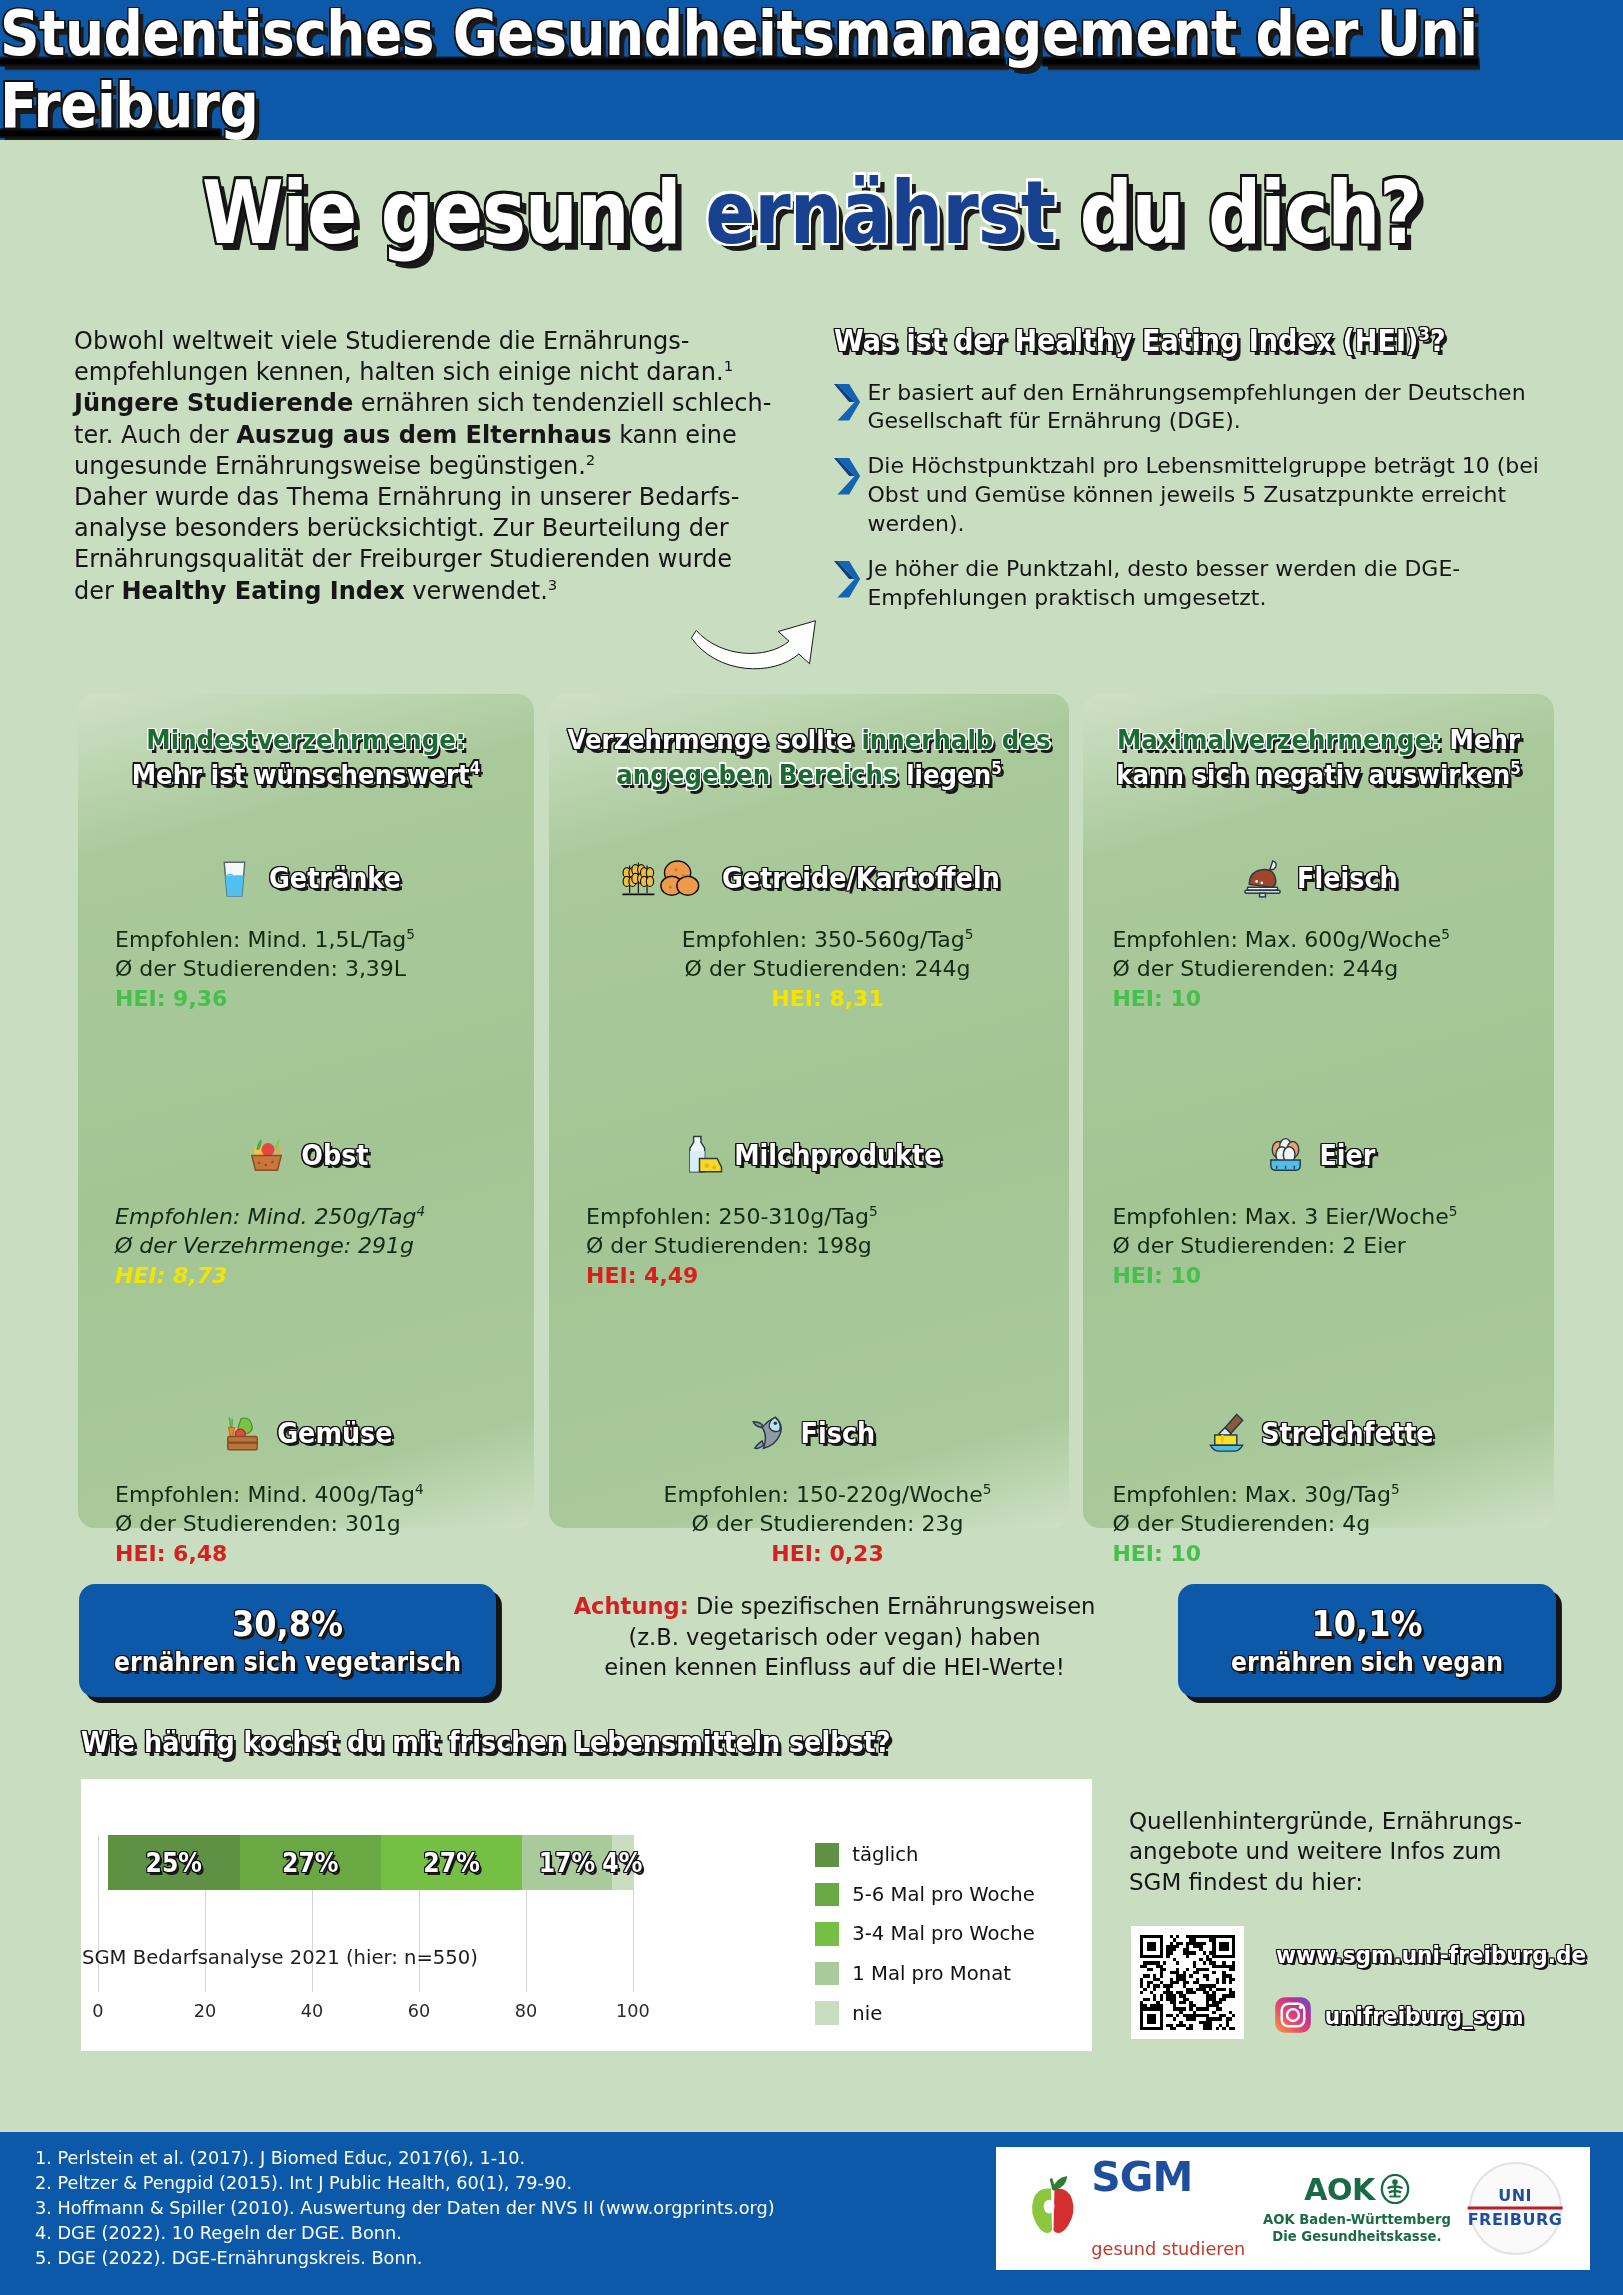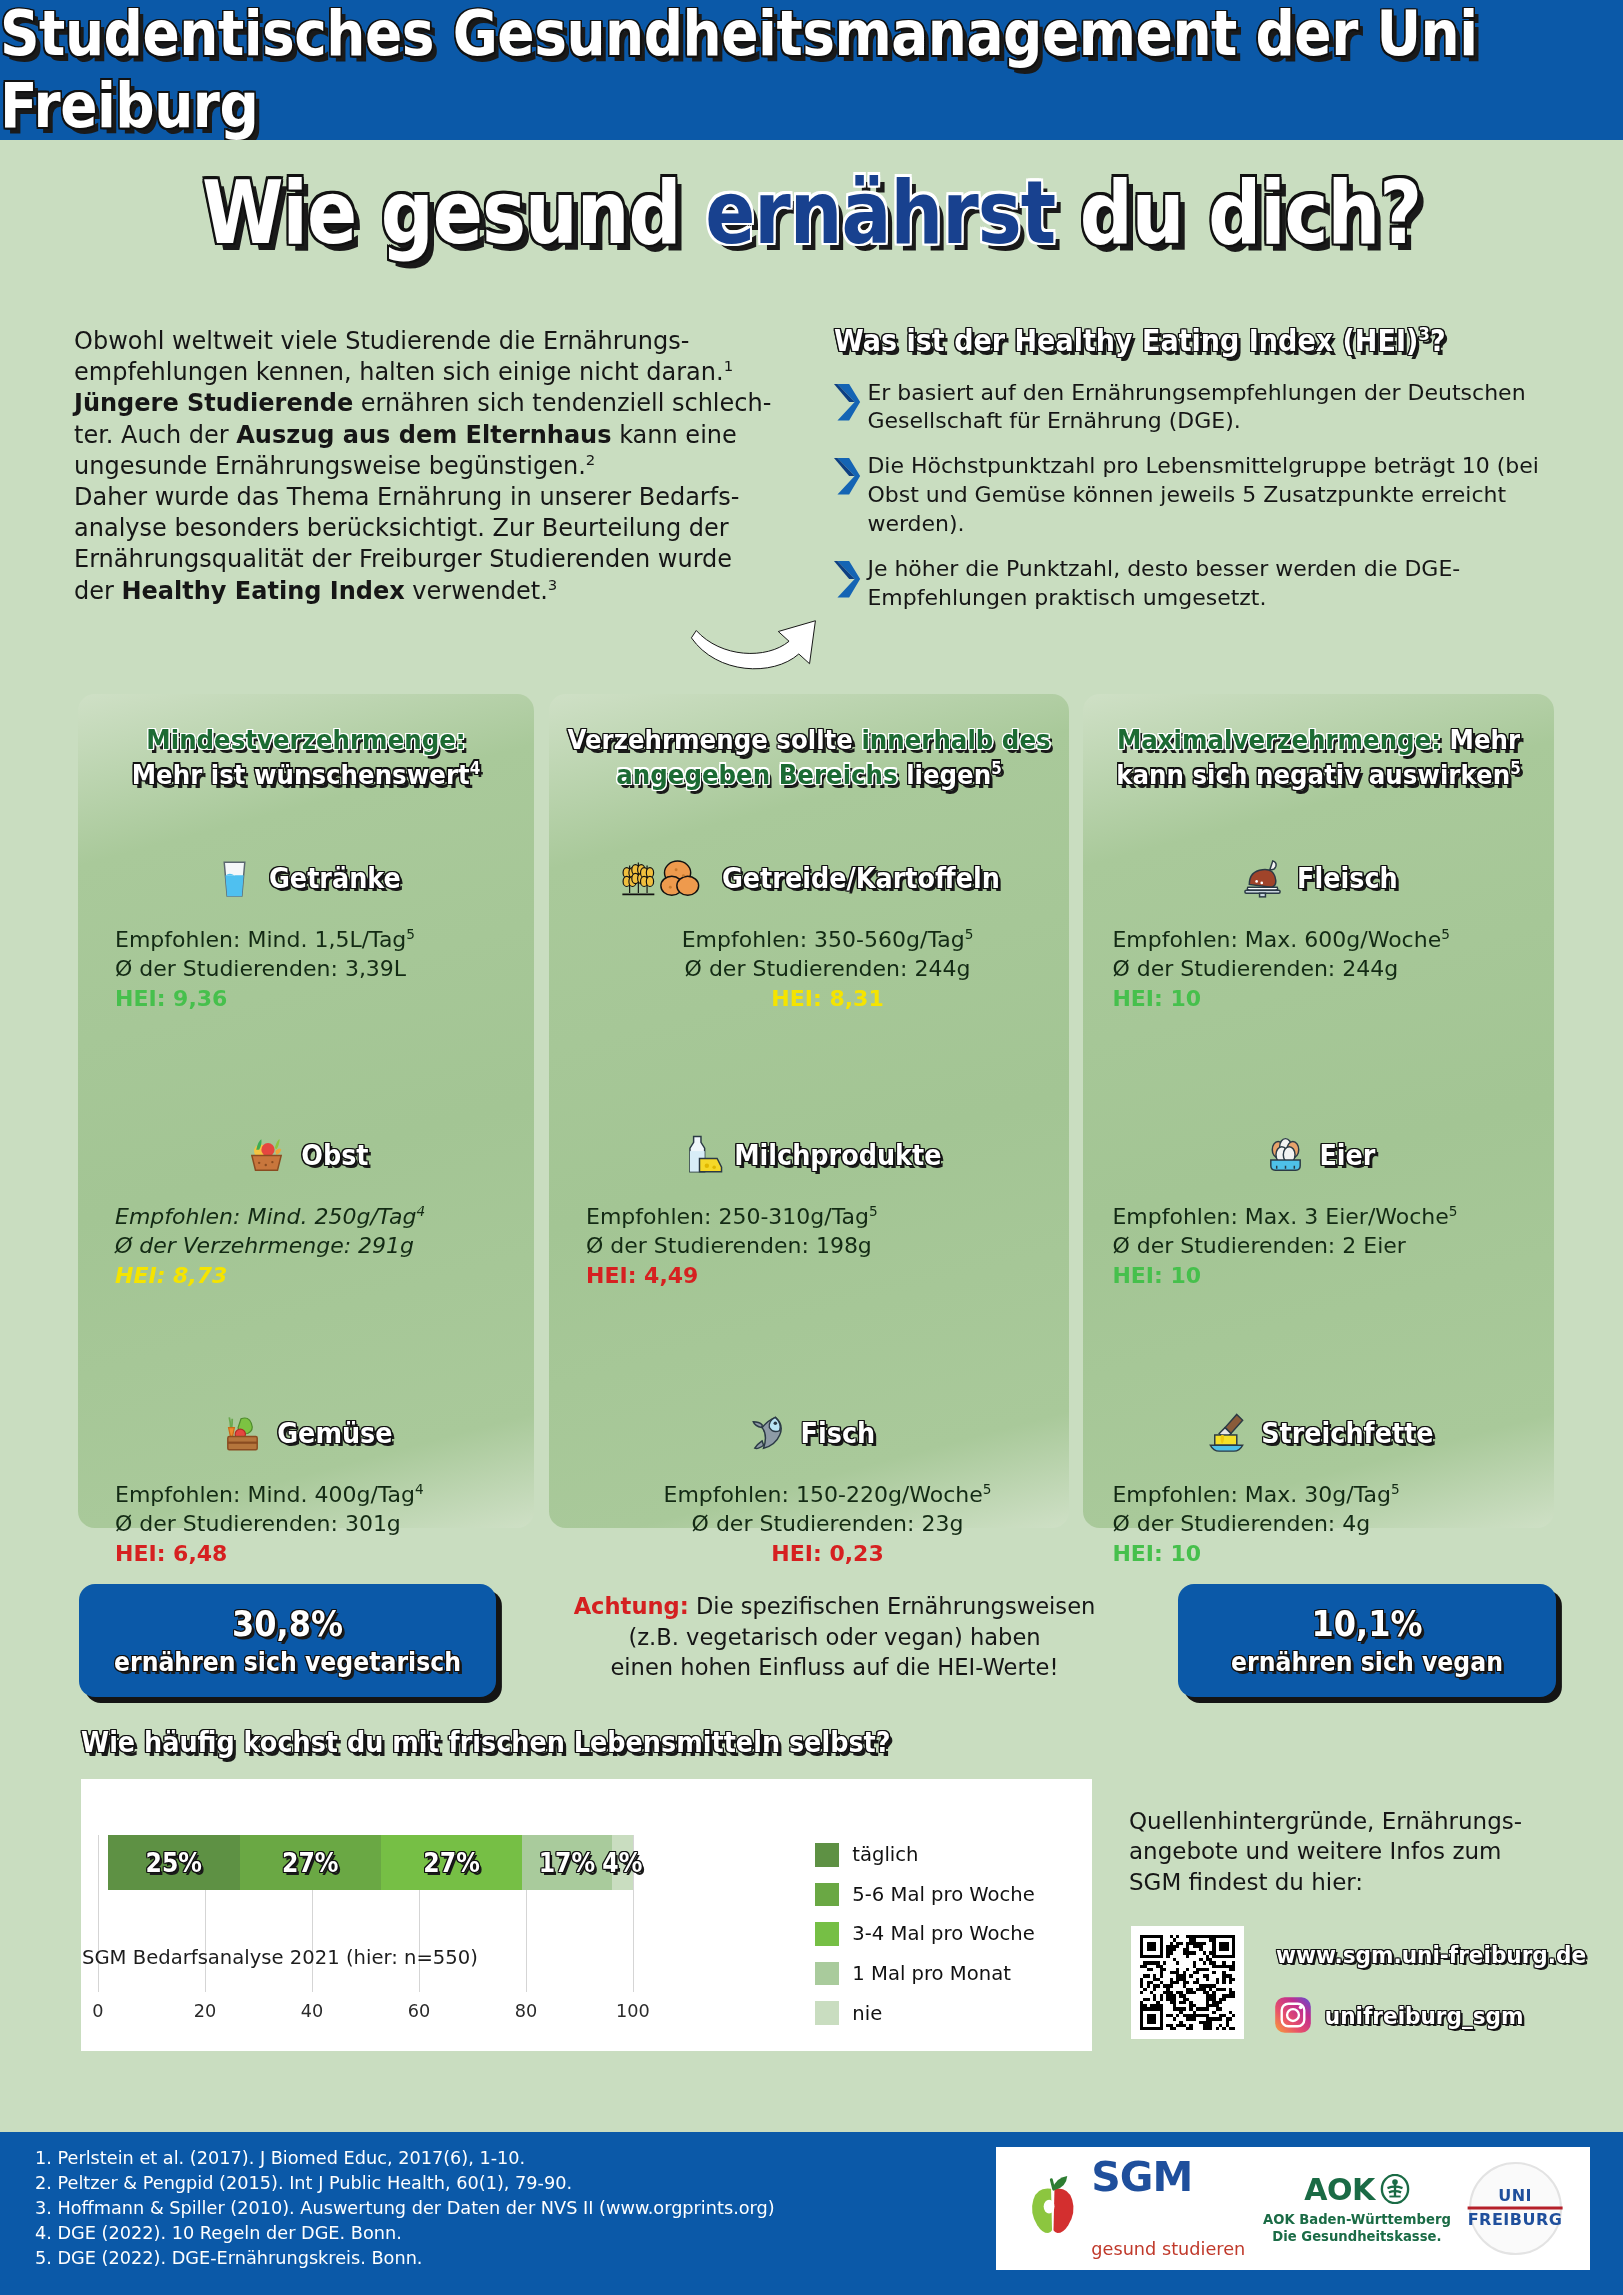--- a/index.html
+++ b/index.html
@@ -8,21 +8,21 @@
     font-family: "DejaVu Sans", sans-serif;
     background: #ffffff;
     position: relative;
     overflow: hidden;
   }
 
   
   .header-bar {
     position: absolute; left: 0; top: 0; width: 1623px; height: 140px;
     background: #0b59a8;
-    display: flex; align-items: center; justify-content: center;
+    display: flex; align-items: center; justify-content: center; text-decoration: underline;
   }
   .header-title {
     font-family: "DejaVu Sans", sans-serif;
     font-size: 55px; font-weight: bold; color: #ffffff;
     letter-spacing: -0.5px;
     transform: scaleY(1.12);
     text-shadow:
       -1.5px -1.5px 0 #111, 1.5px -1.5px 0 #111, -1.5px 1.5px 0 #111, 1.5px 1.5px 0 #111,
       0 -1.5px 0 #111, 0 1.5px 0 #111, -1.5px 0 0 #111, 1.5px 0 0 #111,
       4.9px 4.9px 0 #1a1a1a;
@@ -525,21 +525,21 @@
 </div>
 
 <div class="badge left">
   <div class="badge-pct">30,8%</div>
   <div class="badge-sub">ernähren sich vegetarisch</div>
 </div>
 
 <div class="achtung">
   <div><span class="warn">Achtung:</span><span> Die spezifischen Ernährungsweisen</span></div>
   <div>(z.B. vegetarisch oder vegan) haben</div>
-  <div>einen hohen Einfluss auf die HEI-Werte!</div>
+  <div>einen kennen Einfluss auf die HEI-Werte!</div>
 </div>
 
 <div class="badge right">
   <div class="badge-pct">10,1%</div>
   <div class="badge-sub">ernähren sich vegan</div>
 </div>
 
 <div class="chart-title">Wie häufig kochst du mit frischen Lebensmitteln selbst?</div>
 
 <div class="chart-panel">

